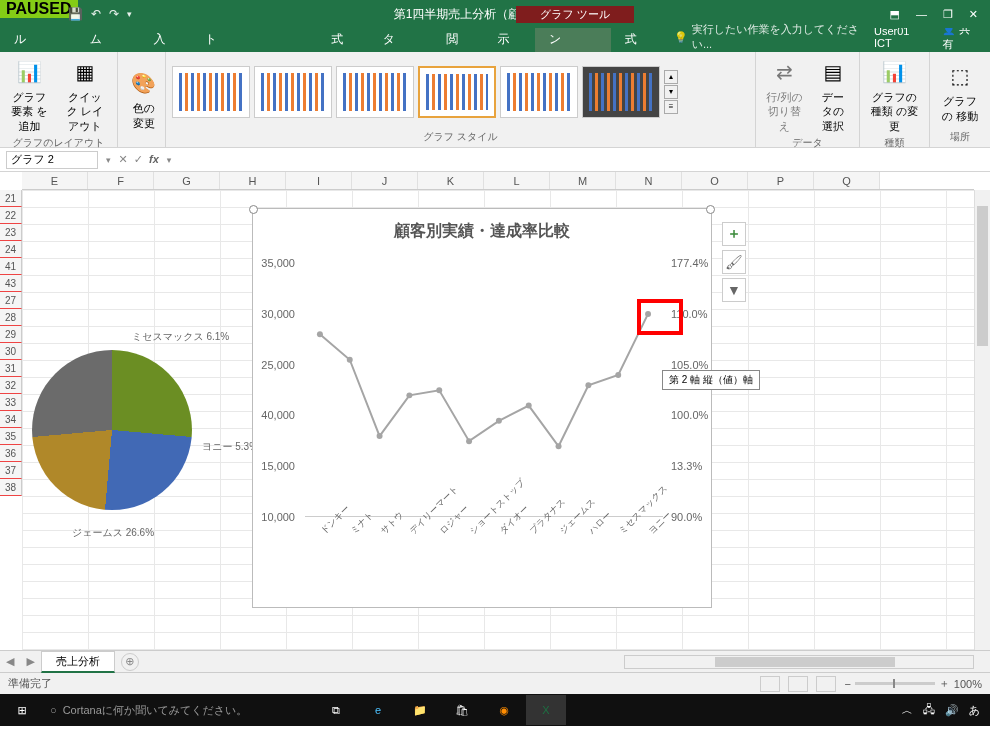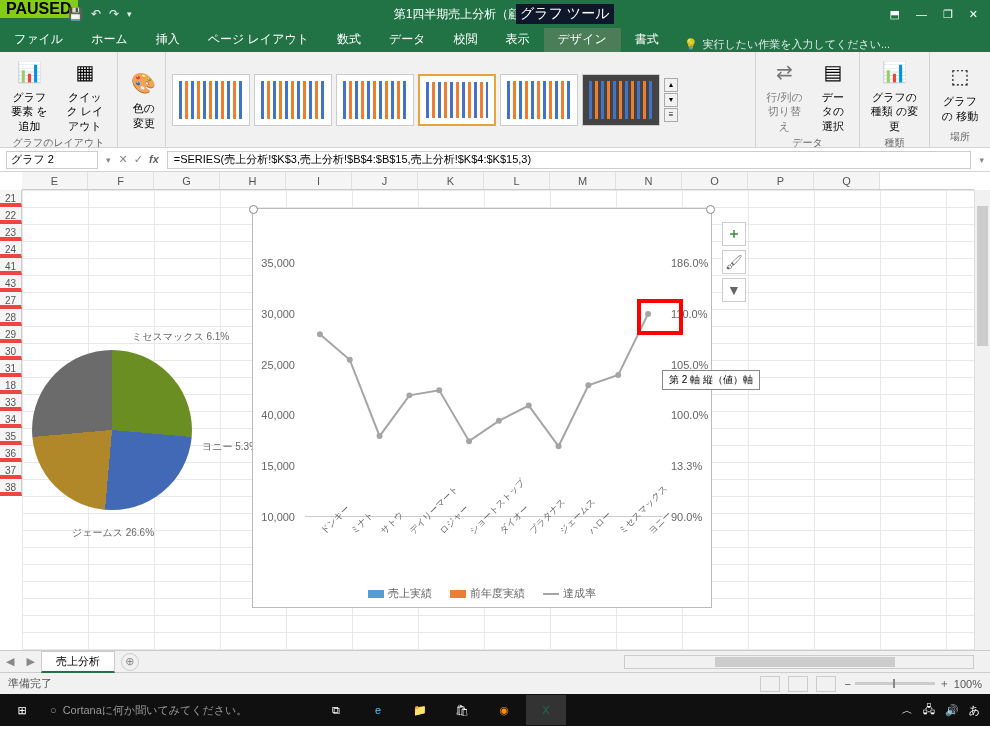--- a/index.html
+++ b/index.html
@@ -30,21 +30,21 @@
 .gal-more span{height:14px;border:1px solid #aaa;display:flex;align-items:center;justify-content:center;font-size:8px;cursor:pointer}
 .fbar{height:24px;border-bottom:1px solid #d4d4d4;display:flex;align-items:center;padding:0 6px;gap:8px}
 .namebox{width:92px;height:18px;border:1px solid #ccc;padding:1px 4px;background:#fff}
 .fx-btns{display:flex;gap:6px;color:#888}
 .fx{font-style:italic;font-weight:bold;color:#666}
 .formula{flex:1;height:18px;border:1px solid #ccc;padding:1px 6px;background:#fff}
 .grid-area{position:relative;height:500px;background:#fff}
 .colhdr{position:absolute;top:0;left:22px;right:16px;height:18px;display:flex;border-bottom:1px solid #ccc}
 .colhdr div{border-right:1px solid #e0e0e0;background:#f5f5f5;text-align:center;line-height:18px;color:#555}
 .rowhdr{position:absolute;left:0;top:18px;width:22px}
-.rowhdr div{height:17px;border-bottom:4px solid #ef4444;border-right:1px solid #ccc;background:#f5f5f5;text-align:center;line-height:17px;color:#555;font-size:10px}
+.rowhdr div{height:17px;border-bottom:1px solid #ef4444;border-right:1px solid #ccc;background:#f5f5f5;text-align:center;line-height:17px;color:#555;font-size:10px}
 .cells{position:absolute;left:22px;top:18px;right:16px;bottom:0}
 .gridlines{position:absolute;inset:0;background-image:linear-gradient(#e8e8e8 1px,transparent 1px),linear-gradient(90deg,#e8e8e8 1px,transparent 1px);background-size:66px 17px}
 .pie{position:absolute;left:10px;top:160px;width:160px;height:160px;border-radius:50%;background:conic-gradient(#6b8e23 0 95deg,#4169b5 95deg 185deg,#b08829 185deg 265deg,#6b6b6b 265deg 360deg)}
 .pie-lbl{position:absolute;font-size:10px;color:#666;text-align:center;line-height:1.3}
 .combo-chart{position:absolute;left:230px;top:18px;width:460px;height:400px;border:1px solid #bbb;background:#fff}
 .sel-handles::before,.sel-handles::after{content:"";position:absolute;width:7px;height:7px;background:#fff;border:1px solid #888;border-radius:50%}
 .sel-handles::before{left:-4px;top:-4px}.sel-handles::after{right:-4px;top:-4px}
 .chart-title{text-align:center;font-size:16px;font-weight:bold;padding:12px;color:#555}
 .plot{position:absolute;left:52px;right:48px;top:54px;bottom:90px}
 .yaxis{position:absolute;left:0;top:54px;bottom:90px;width:48px;text-align:right;font-size:9px;color:#666}
@@ -90,41 +90,45 @@
 
 <div class="titlebar">
   <div class="paused">PAUSED</div>
   <div class="qat">
     <span>💾</span>
     <span>↶</span>
     <span>↷</span>
     <span style="font-size:9px">▾</span>
   </div>
   <div class="title-txt">第1四半期売上分析（顧客別） - Excel</div>
-  <div style="position:absolute;left:516px;background:#0f172a;padding:1px 4px;font-size:14px">グラフ ツール</div>
+  <div style="position:absolute;left:516px;background:#7f1d1d;padding:1px 24px;font-size:11px">グラフ ツール</div>
   <div class="title-right">
     <span>⬒</span>
     <span>—</span>
     <span>❐</span>
     <span>✕</span>
   </div>
 </div>
 
 <div class="tabs">
   <div class="tab">ファイル</div>
   <div class="tab">ホーム</div>
   <div class="tab">挿入</div>
   <div class="tab">ページ レイアウト</div>
   <div class="tab">数式</div>
   <div class="tab">データ</div>
   <div class="tab">校閲</div>
   <div class="tab">表示</div>
   <div class="tab ctx-active">デザイン</div>
   <div class="tab" style="background:#217346">書式</div>
   <div class="tellme">💡 <span>実行したい作業を入力してください...</span></div>
+  <div class="tabs-right">
+    <span>User01 ICT</span>
+    <span>👤 <span>共有</span></span>
+  </div>
 </div>
 
 <div class="ribbon">
   <div class="rgroup" style="width:118px">
     <div class="rgroup-body">
       <div class="bigbtn">
           <div class="ic">📊</div>
           <span>グラフ要素
 を追加</span>
         </div>
@@ -153,20 +157,21 @@
       <div class="style-thumb"></div>
       <div class="style-thumb sel"></div>
       <div class="style-thumb"></div>
       <div class="style-thumb dark"></div>
       <div class="gal-more">
           <span>▴</span>
           <span>▾</span>
           <span>≡</span>
         </div>
     </div>
+    <div class="rgroup-label">グラフ スタイル</div>
   </div>
   <div class="rgroup" style="width:104px">
     <div class="rgroup-body">
       <div class="bigbtn" style="opacity:.5">
           <div class="ic">⇄</div>
           <span>行/列の
 切り替え</span>
         </div>
       <div class="bigbtn">
           <div class="ic">▤</div>
@@ -199,21 +204,20 @@
 </div>
 
 <div class="fbar">
   <input class="namebox" value="グラフ 2" style="">
   <span style="font-size:9px;color:#888">▾</span>
   <div class="fx-btns">
     <span>✕</span>
     <span>✓</span>
     <span class="fx">fx</span>
   </div>
-  <input class="formula" value="=SERIES(売上分析!$K$3,売上分析!$B$4:$B$15,売上分析!$K$4:$K$15,3)" style="">
   <span style="font-size:9px;color:#888">▾</span>
 </div>
 
 <div class="grid-area">
   <div class="colhdr" id="colhdr">
       <div style="width: 66px;">E</div>
       <div style="width: 66px;">F</div>
       <div style="width: 66px;">G</div>
       <div style="width: 66px;">H</div>
       <div style="width: 66px;">I</div>
@@ -231,55 +235,56 @@
       <div>22</div>
       <div>23</div>
       <div>24</div>
       <div>41</div>
       <div>43</div>
       <div>27</div>
       <div>28</div>
       <div>29</div>
       <div>30</div>
       <div>31</div>
-      <div>18</div>
+      <div>32</div>
       <div>33</div>
       <div>34</div>
       <div>35</div>
       <div>36</div>
       <div>37</div>
       <div>38</div>
     </div>
   <div class="cells">
     <div class="gridlines"></div>
 
     <div class="pie"></div>
     <div class="pie-lbl" style="left:110px;top:140px">ミセスマックス
 6.1%</div>
     <div class="pie-lbl" style="left:180px;top:250px">ヨニー
 5.3%</div>
     <div class="pie-lbl" style="left:50px;top:336px">ジェームス
 26.6%</div>
 
     <div class="combo-chart sel-handles">
+      <div class="chart-title">顧客別実績・達成率比較</div>
       <div class="yaxis" id="yaxis">
           <div style="top: 100%;">10,000</div>
           <div style="top: 80%;">15,000</div>
           <div style="top: 60%;">40,000</div>
           <div style="top: 40%;">25,000</div>
           <div style="top: 20%;">30,000</div>
           <div style="top: 0%;">35,000</div>
         </div>
       <div class="y2axis" id="y2axis">
           <div style="top: 100%;">90.0%</div>
           <div style="top: 80%;">13.3%</div>
           <div style="top: 60%;">100.0%</div>
           <div style="top: 40%;">105.0%</div>
           <div style="top: 20%;">110.0%</div>
-          <div style="top: 0%;">186.0%</div>
+          <div style="top: 0%;">177.4%</div>
         </div>
       <div class="plot">
         <div class="bars" id="bars">
             <div class="bargrp">
               <div class="bar1" style="height:80.80000000000001%"></div>
               <div class="bar2" style="height:80%"></div>
             </div>
             <div class="bargrp">
               <div class="bar1" style="height:68%"></div>
               <div class="bar2" style="height:66%"></div>
@@ -350,34 +355,20 @@
           <div>デイリーマート</div>
           <div>ロジャー</div>
           <div>ショートストップ</div>
           <div>ダイオー</div>
           <div>プラタナス</div>
           <div>ジェームス</div>
           <div>ハロー</div>
           <div>ミセスマックス</div>
           <div>ヨニー</div>
         </div>
-      <div class="legend">
-        <span>
-            <i class="lb" style="background:#5b9bd5"></i>
-            <em style="font-style:normal">売上実績</em>
-          </span>
-        <span>
-            <i class="lb" style="background:#ed7d31"></i>
-            <em style="font-style:normal">前年度実績</em>
-          </span>
-        <span>
-            <i class="lb" style="background:#a5a5a5;height:2px"></i>
-            <em style="font-style:normal">達成率</em>
-          </span>
-      </div>
     </div>
 
     <div class="float-btns">
       <div style="color:#3a8a3a;font-weight:bold">＋</div>
       <div>🖌</div>
       <div>▼</div>
     </div>
     <div class="tooltip">第 2 軸 縦（値）軸</div>
   </div>
   <div class="vscroll"></div>

